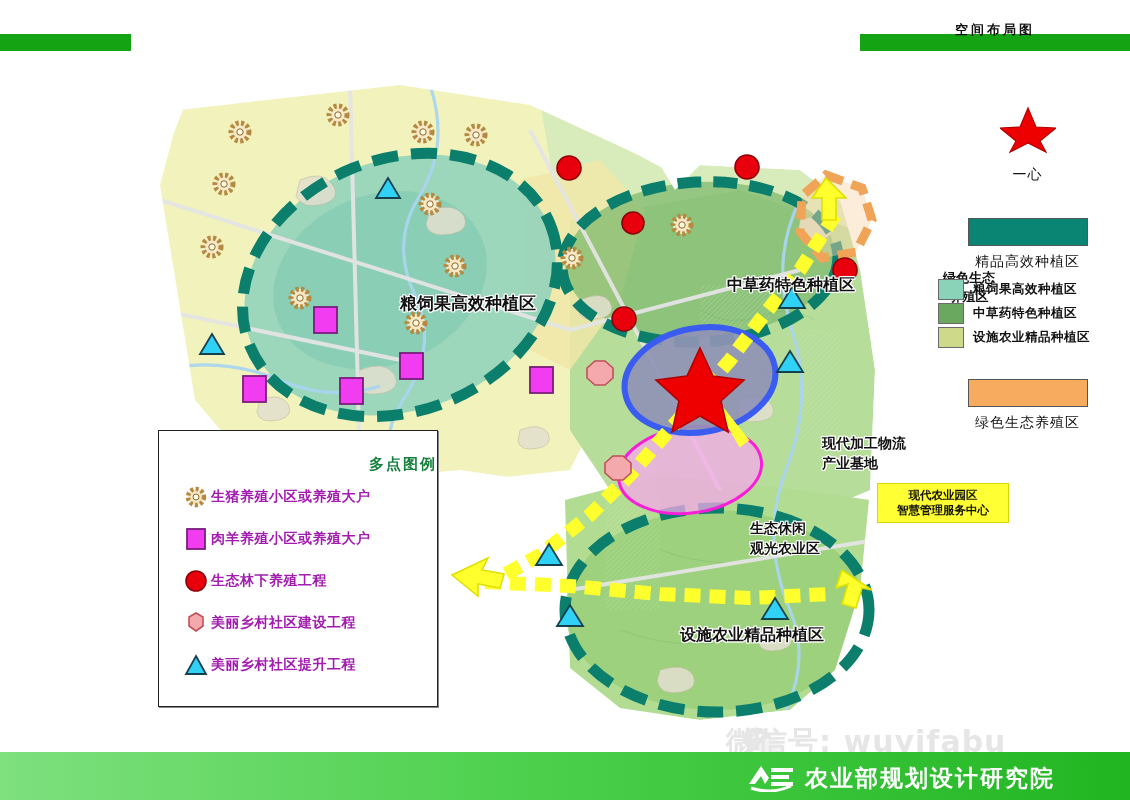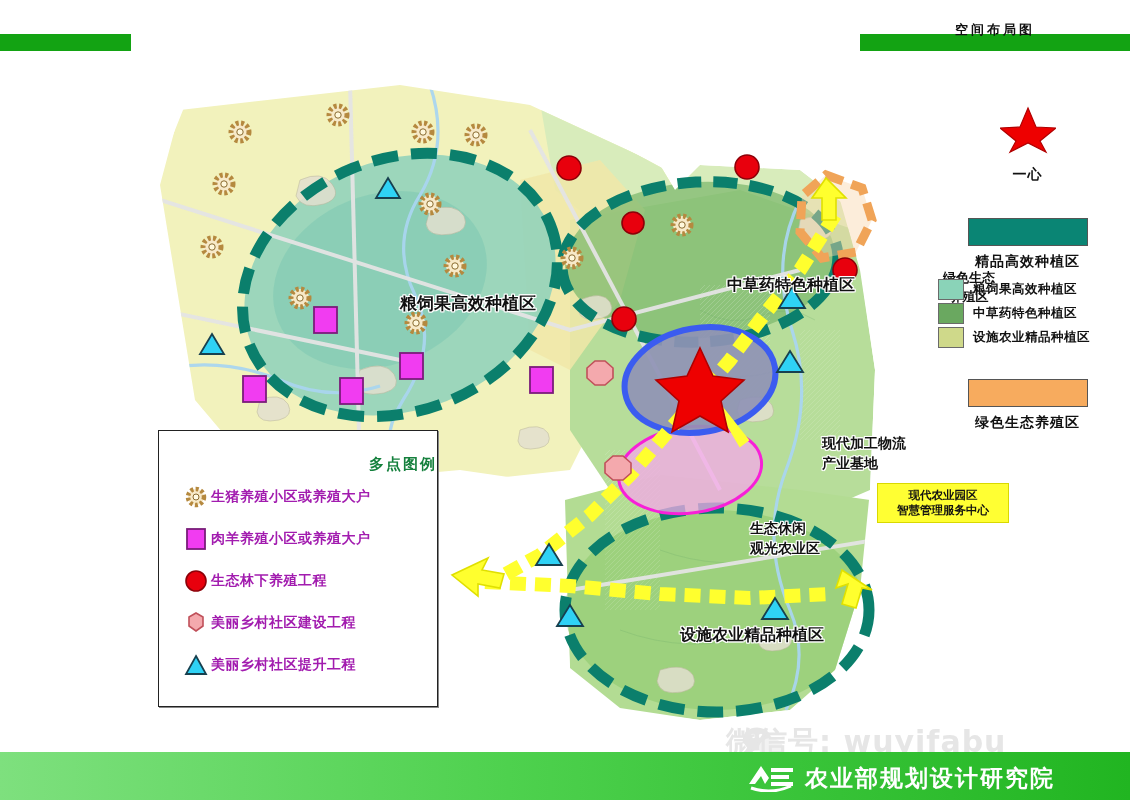--- a/index.html
+++ b/index.html
@@ -43,21 +43,21 @@
      background:#fff;border:1.5px solid #222;box-shadow:1px 1px 0 #888;}
   #pt-legend-title{text-align:right;font-size:15px;font-weight:bold;color:#15803d;
      margin-top:24px;letter-spacing:2px;}
   .pt-row{display:flex;align-items:center;height:38px;margin-top:4px;padding-left:22px;}
   .pt-sym{width:30px;height:30px;flex:0 0 30px;display:flex;align-items:center;justify-content:center;}
   .pt-txt{font-size:14px;font-weight:bold;color:#a21caf;letter-spacing:.5px;}
 
   
   #legend{position:absolute;left:930px;top:105px;width:195px;}
   .lg-block{text-align:center;margin-bottom:4px;}
-  .lg-cap{font-size:14px;font-weight:bold;color:#111;letter-spacing:1px;margin-top:7px;}
+  .lg-cap{font-size:14px;font-weight:normal;color:#111;letter-spacing:1px;margin-top:7px;}
   .lg-bar{width:118px;height:26px;margin:0 auto;border:1px solid #555;}
   .dash-band{width:124px;height:22px;margin:0 auto;display:flex;justify-content:space-between;}
   .dash-band i{width:11px;height:22px;background:#ffff2e;border:1px solid #cfcf00;display:block;}
   .sub-rows{margin:6px 0 0 8px;}
   .sub-row{display:flex;align-items:center;height:24px;}
   .sub-sw{width:24px;height:19px;border:1px solid #6a6a6a;flex:0 0 24px;}
   .sub-tx{font-size:12.5px;font-weight:bold;color:#111;margin-left:9px;letter-spacing:.5px;}
 
   
   #footer-bar{position:absolute;left:0;top:752px;width:1130px;height:48px;

